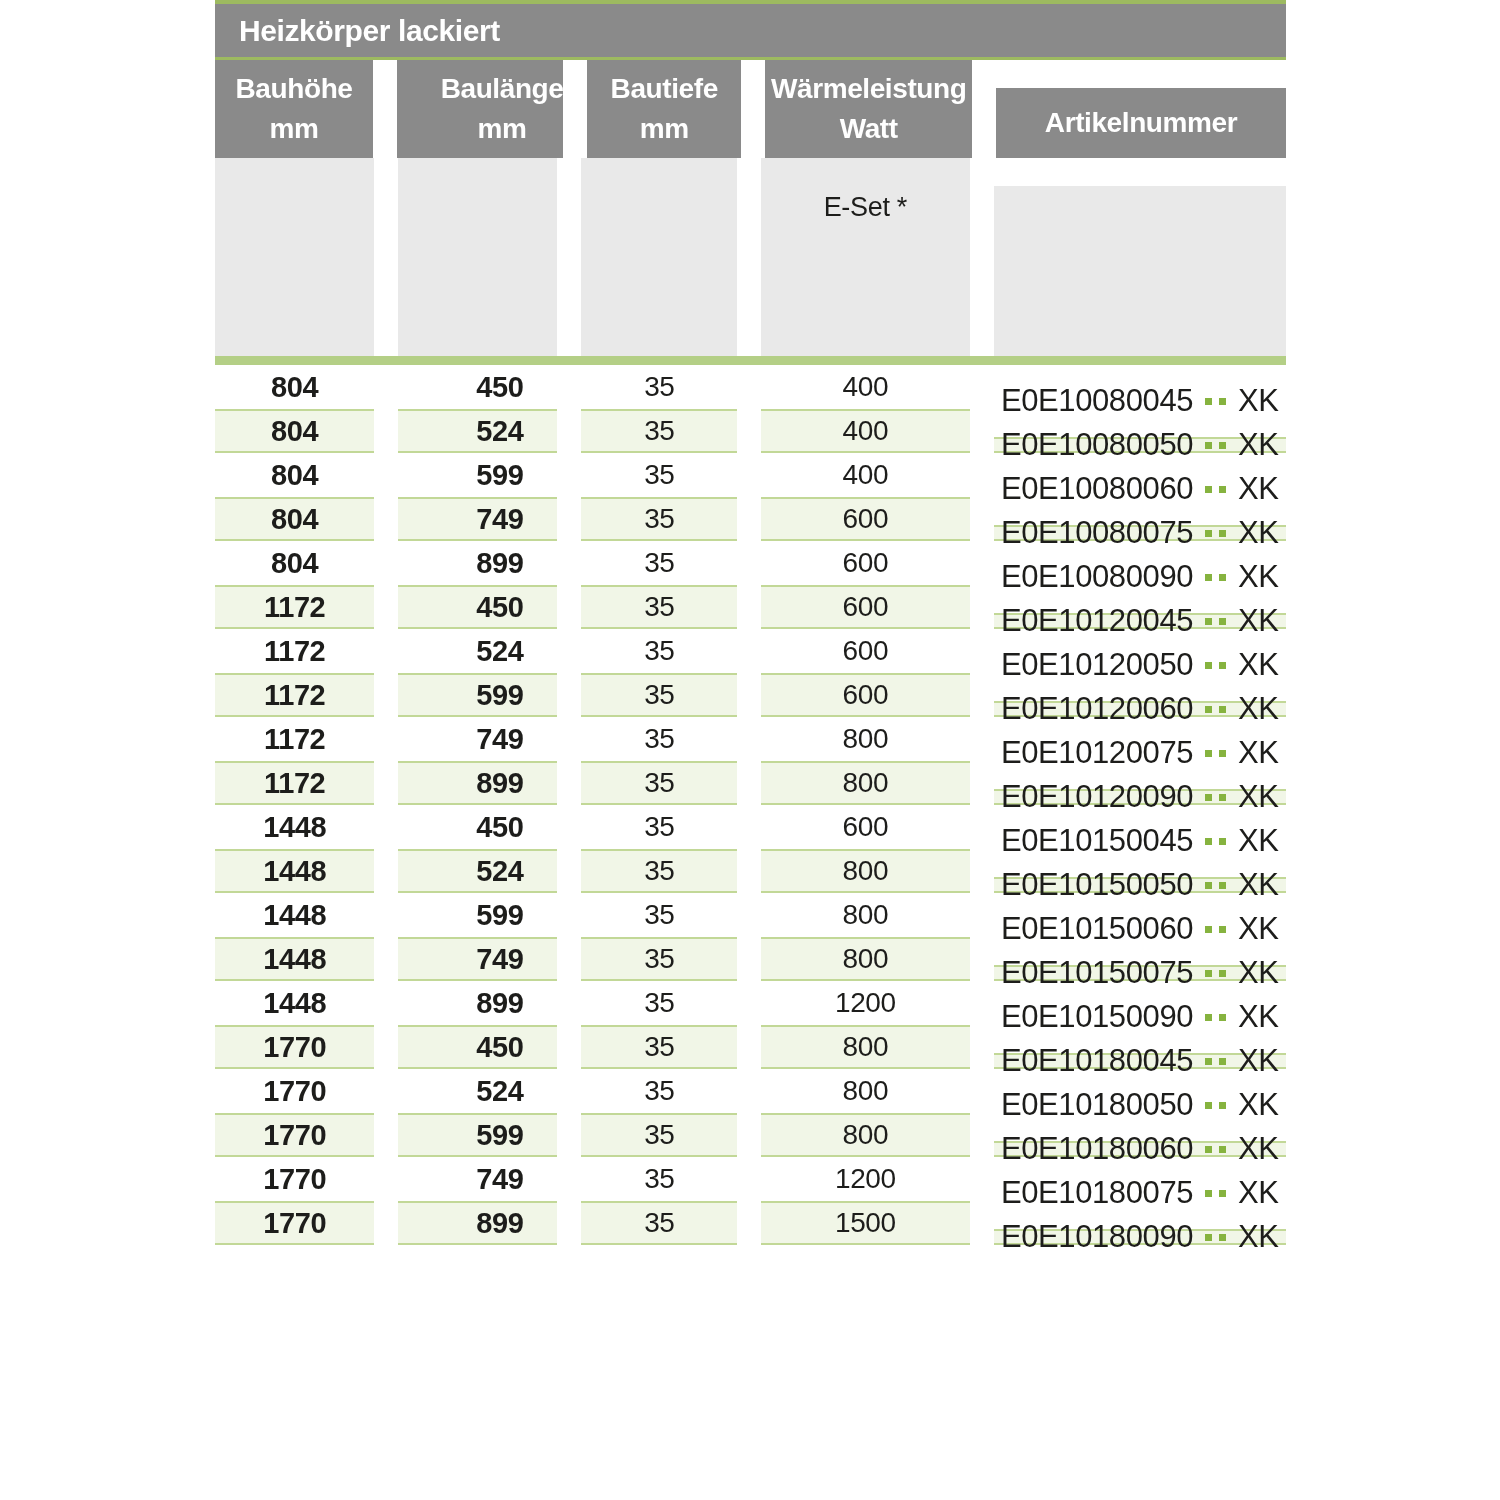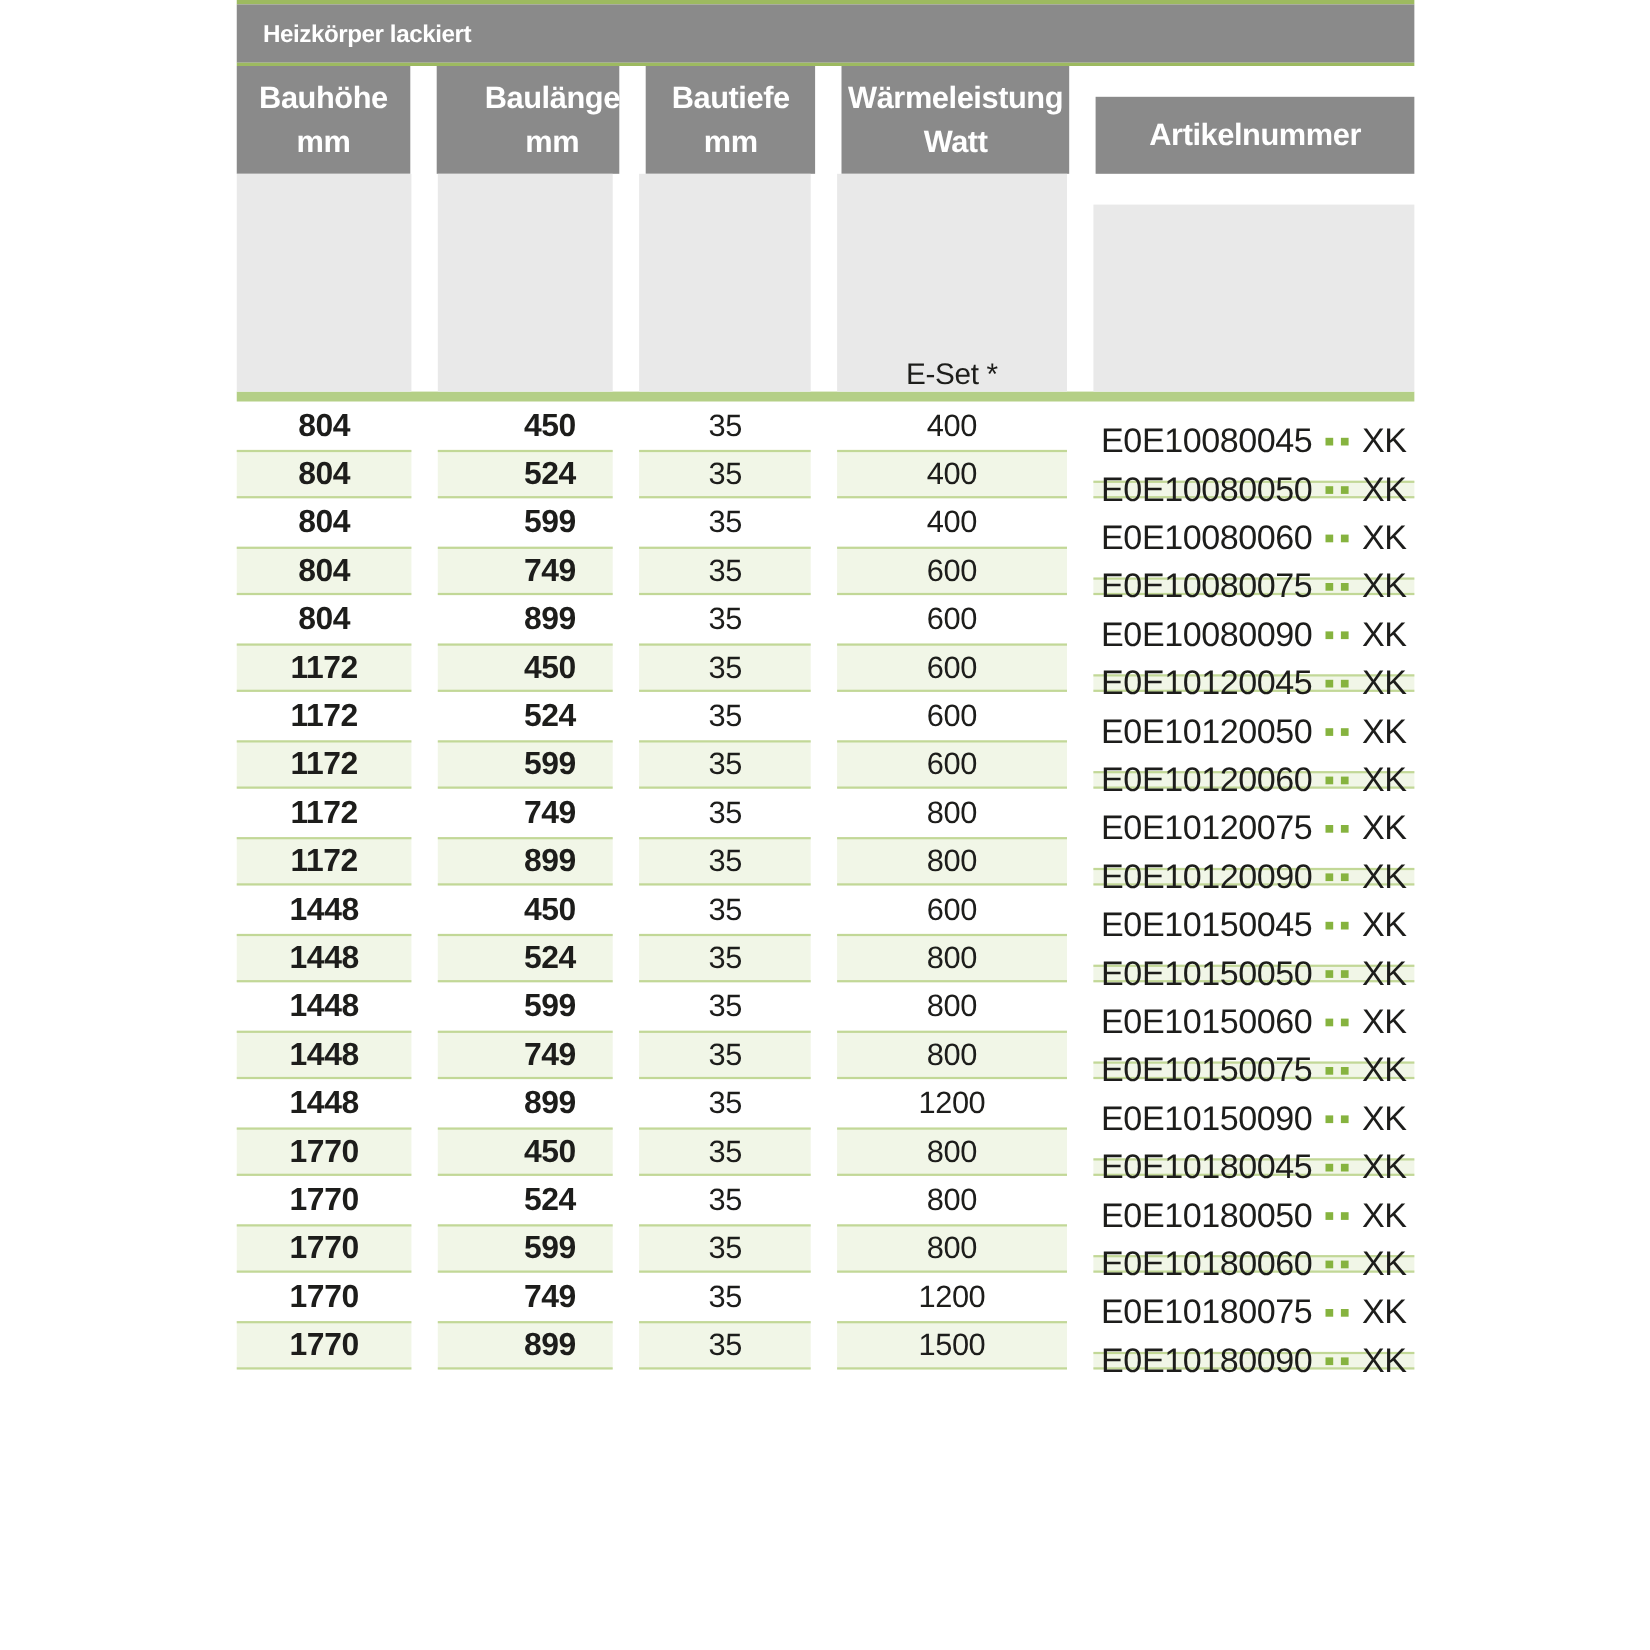--- a/index.html
+++ b/index.html
@@ -29,21 +29,21 @@
     overflow: hidden;
   }
   .accent-line-top { height: 4px; background: var(--accent_line_green); }
   .title-bar {
     height: 53px; background: var(--header_gray);
     display: flex; align-items: center;
     padding-left: 24px;
   }
   .title-bar .title-text {
     color: var(--header_text);
-    font-size: 22px; font-weight: bold;
+    font-size: 30px; font-weight: bold;
     letter-spacing: -0.4px;
   }
   .accent-line-mid { height: 3px; background: var(--accent_line_green); }
 
   .flex-row { display: flex; gap: 24px; }
   .c1 { width: 169px; } .c2 { width: 166px; padding-left: 44px; } .c3 { width: 165px; }
   .c4 { width: 221px; } .c5 { width: 310px; margin-top: 28px; }
 
   .header-row { height: 98px; }
   .header-cell {
@@ -52,21 +52,21 @@
     display: flex; flex-direction: column;
     align-items: center; justify-content: center;
     font-weight: bold; font-size: 28px; line-height: 40px;
     letter-spacing: -0.4px; text-align: center;
   }
   .header-cell span:empty { display: none; }
 
   .subheader-row { height: 198px; }
   .subheader-cell {
     background: var(--subheader_gray);
-    display: flex; justify-content: center; align-items: flex-end;
+    display: flex; justify-content: center; align-items: flex-start;
     padding-top: 34px;
     font-size: 27px; letter-spacing: -0.3px;
   }
 
   .divider-band { height: 9px; background: var(--divider_band_green); }
 
   .table-body .body-row { height: 44px; }
   .body-cell {
     display: flex; align-items: center; justify-content: center;
     font-size: 28px; letter-spacing: -0.4px;

